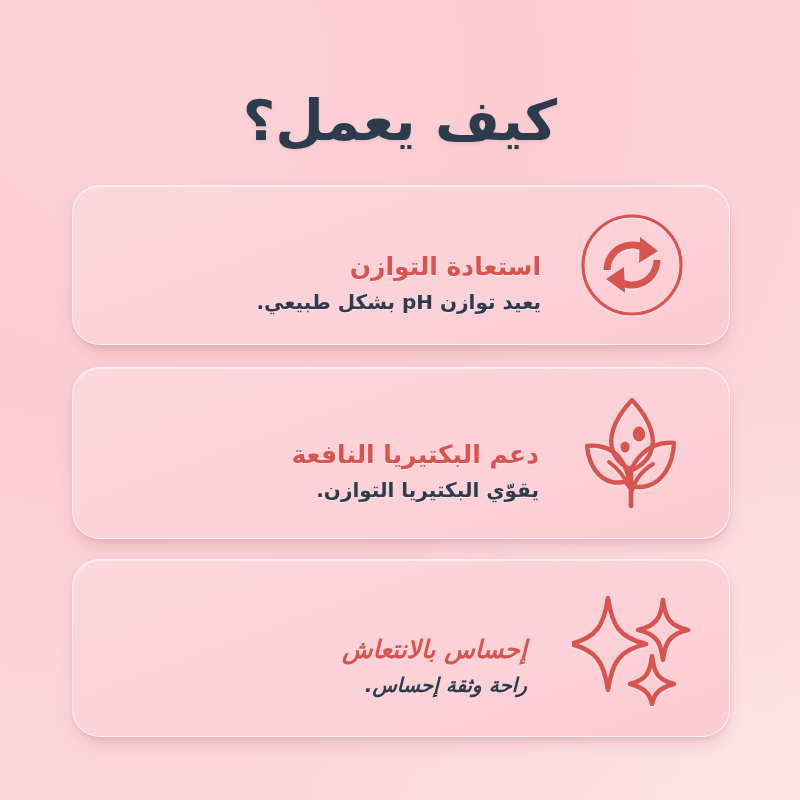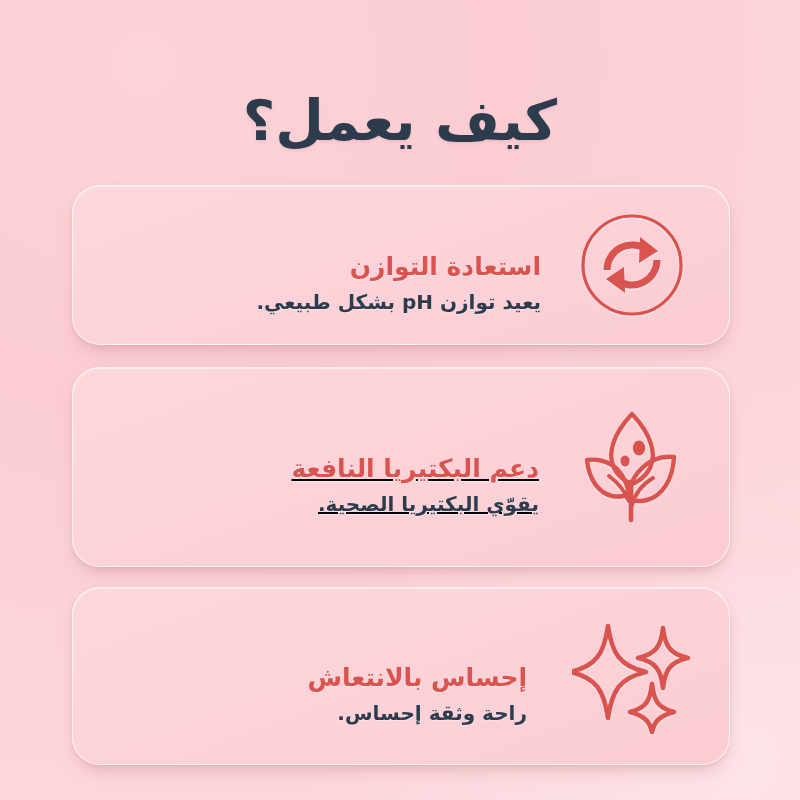--- a/index.html
+++ b/index.html
@@ -77,21 +77,21 @@
     border: 1.6px solid rgba(255, 255, 255, 0.72);
     box-shadow:
       0 10px 18px -6px rgba(196, 120, 131, 0.38),
       0 2px 5px rgba(196, 120, 131, 0.18),
       inset 0 1px 1px rgba(255, 255, 255, 0.55);
     padding: 0 34px;
     direction: rtl;
   }
 
   .card-1 { height: 160px; margin-bottom: 22px; }
-  .card-2 { height: 200px; margin-bottom: 20px; text-decoration: underline; }
+  .card-2 { height: 172px; margin-bottom: 20px; }
   .card-3 { height: 178px; }
 
   .card-icon {
     flex: 0 0 auto;
     width: 126px;
     display: flex;
     align-items: center;
     justify-content: center;
   }
 
@@ -130,21 +130,21 @@
     line-height: 1.4;
     margin: 0;
     text-shadow: 0 1px 1px rgba(255,255,255,0.4);
     direction: rtl;
     unicode-bidi: isolate;
   }
 
   
   .card-1 .card-text { padding-right: 28px; }
   .card-2 .card-text { padding-right: 30px; }
-  .card-3 .card-text { padding-right: 42px; }
+  .card-3 .card-text { padding-right: 42px; font-style: italic; }
 
   .card-2 .card-heading,
   .card-3 .card-heading { margin-bottom: 5px; }
 </style>
 </head>
 <body>
 
 <div id="poster">
 
   <div class="title-wrap">
@@ -189,21 +189,21 @@
 
             <path d="M54 112 C54 96 54 84 54 74" stroke="#d9534f" stroke-width="4.8" fill="none" stroke-linecap="round"></path>
 
             <path d="M76 70 C66 76 58 86 55 97" stroke="#d9534f" stroke-width="4" fill="none" stroke-linecap="round"></path>
             <path d="M32 68 C40 74 48 83 52 93" stroke="#d9534f" stroke-width="4" fill="none" stroke-linecap="round"></path>
           </svg>
         </span>
       </div>
       <div class="card-text">
         <div class="card-heading">دعم البكتيريا النافعة</div>
-        <div class="card-sub">يقوّي البكتيريا الصحية.</div>
+        <div class="card-sub">يقوّي البكتيريا التوازن.</div>
       </div>
     </div>
 
     <div class="card card-3">
       <div class="card-icon">
         <span>
           <svg width="120" height="116" viewBox="0 0 120 116" fill="none" xmlns="http://www.w3.org/2000/svg" aria-hidden="true">
 
             <path d="M36 8 C40 36 48 48 74 54 C48 60 40 72 36 100 C32 72 24 60 -2 54 C24 48 32 36 36 8 Z" stroke="#d9534f" stroke-width="4.6" fill="none" stroke-linejoin="round"></path>
 

